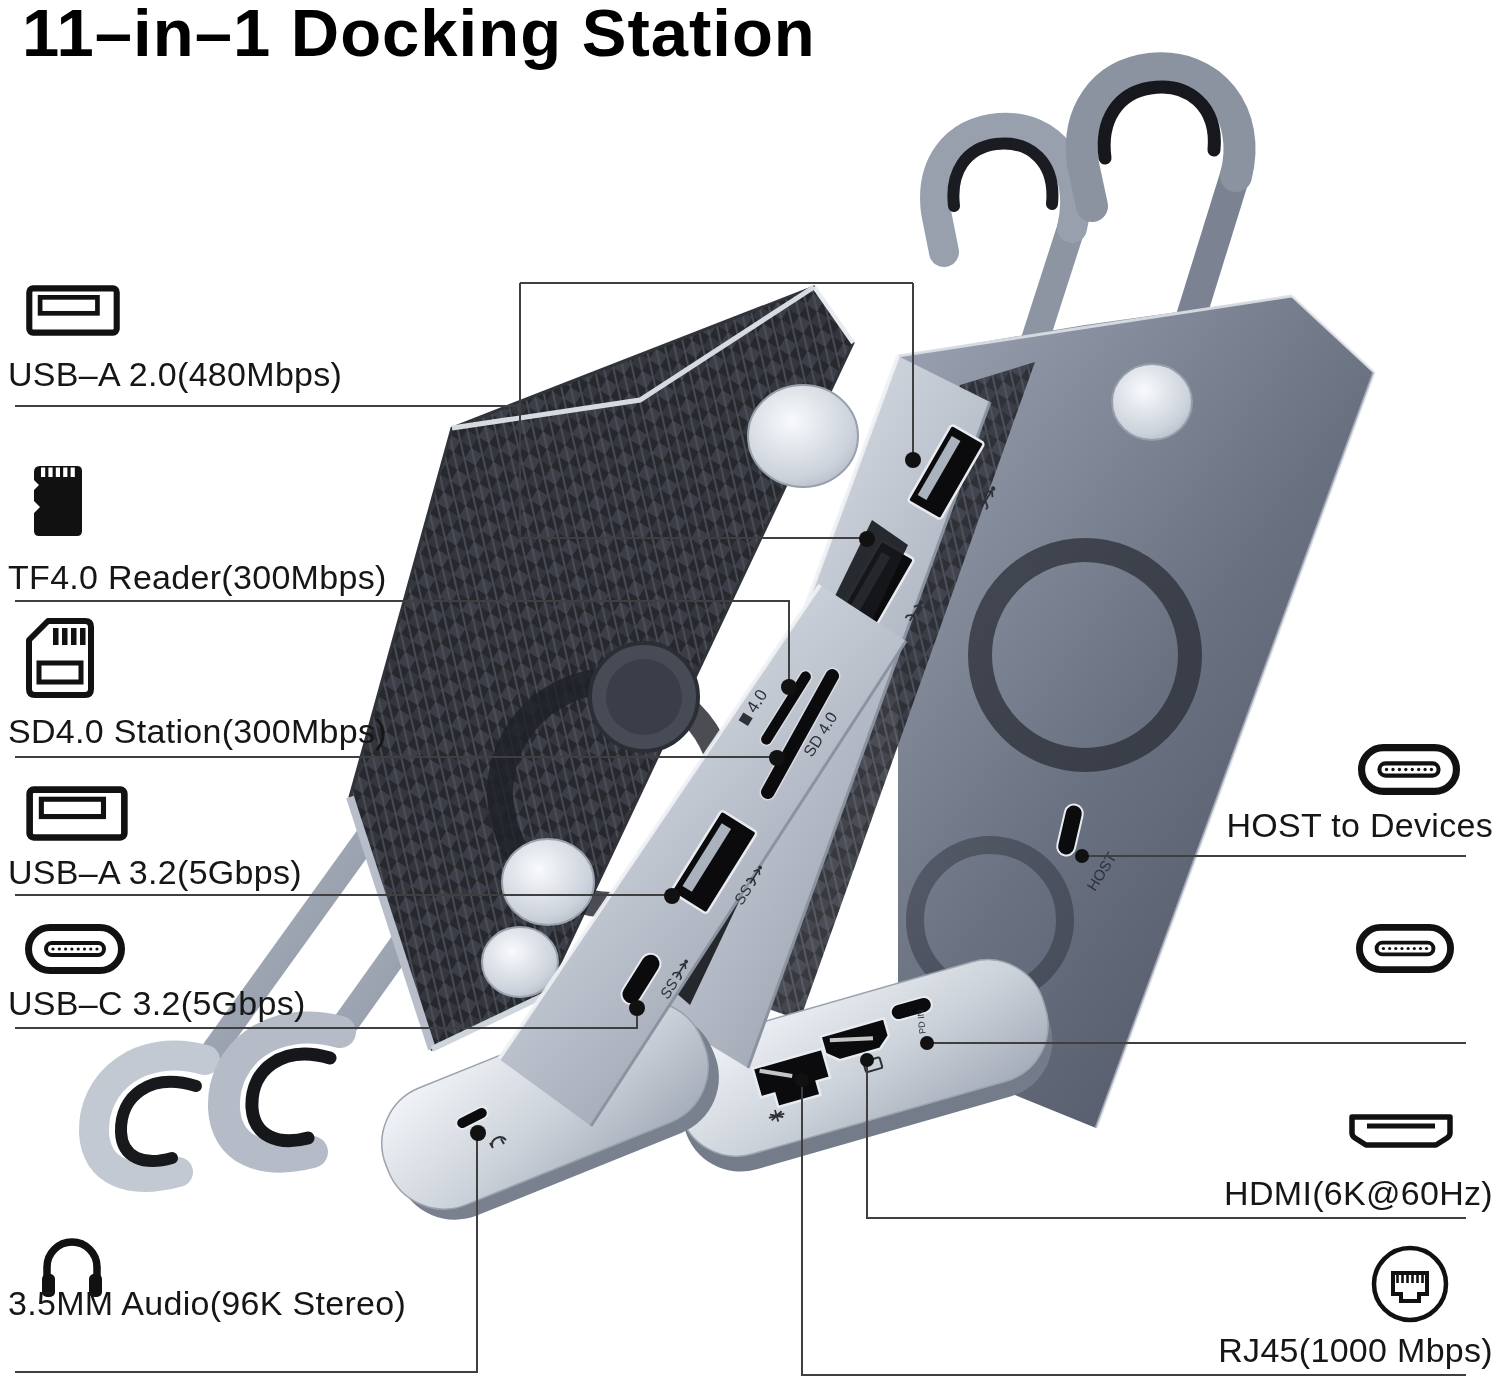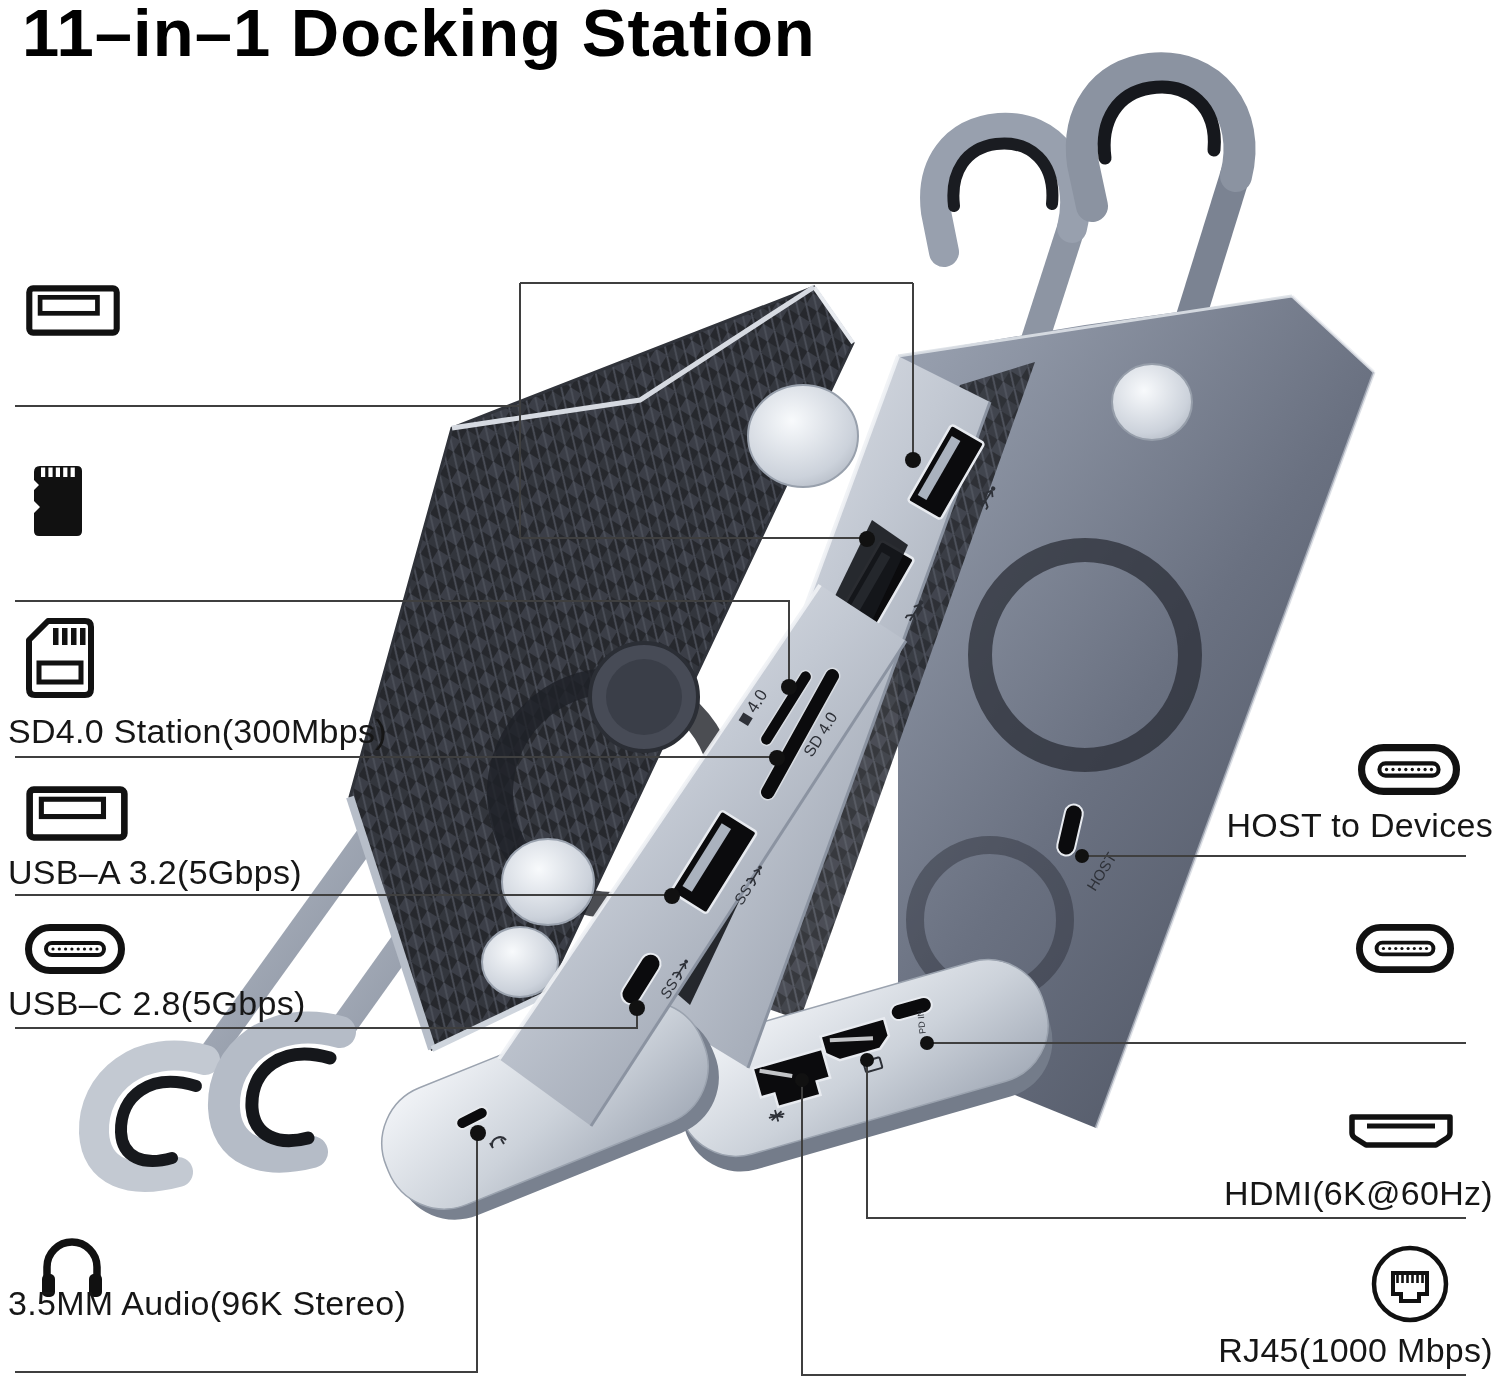--- a/index.html
+++ b/index.html
@@ -260,39 +260,41 @@
         <circle cx="1082" cy="856" r="7"></circle>
       <circle cx="927" cy="1043" r="7"></circle>
         <circle cx="867" cy="1060" r="7"></circle>
       <circle cx="802" cy="1080" r="7"></circle>
     </g>
   </svg>
 
   <svg class="icon" style="left:26px;top:285px;width:94px;height:51px">
       <use href="#i-usb-a"></use>
     </svg>
+  <div class="lbl" style="left:8px;top:355px"><span>USB–A 2.0(480Mbps)</span></div>
 
   <svg class="icon" style="left:30px;top:464px;width:54px;height:74px">
       <use href="#i-tf"></use>
     </svg>
+  <div class="lbl" style="left:8px;top:558px"><span>TF4.0 Reader(300Mbps)</span></div>
 
   <svg class="icon" style="left:26px;top:618px;width:68px;height:80px">
       <use href="#i-sd"></use>
     </svg>
   <div class="lbl" style="left:8px;top:712px"><span>SD4.0 Station(300Mbps)</span></div>
 
   <svg class="icon" style="left:26px;top:786px;width:102px;height:55px">
       <use href="#i-usb-a"></use>
     </svg>
   <div class="lbl" style="left:8px;top:853px"><span>USB–A 3.2(5Gbps)</span></div>
 
   <svg class="icon" style="left:25px;top:924px;width:100px;height:50px">
       <use href="#i-usb-c"></use>
     </svg>
-  <div class="lbl" style="left:8px;top:984px"><span>USB–C 2.8(5Gbps)</span></div>
+  <div class="lbl" style="left:8px;top:984px"><span>USB–C 3.2(5Gbps)</span></div>
 
   <svg class="icon" style="left:38px;top:1236px;width:68px;height:64px">
       <use href="#i-phones"></use>
     </svg>
   <div class="lbl" style="left:8px;top:1284px"><span>3.5MM Audio(96K Stereo)</span></div>
 
   <svg class="icon" style="left:1358px;top:744px;width:102px;height:51px">
       <use href="#i-usb-c"></use>
     </svg>
   <div class="lbl right" style="right:7px;top:806px"><span>HOST to Devices</span></div>

